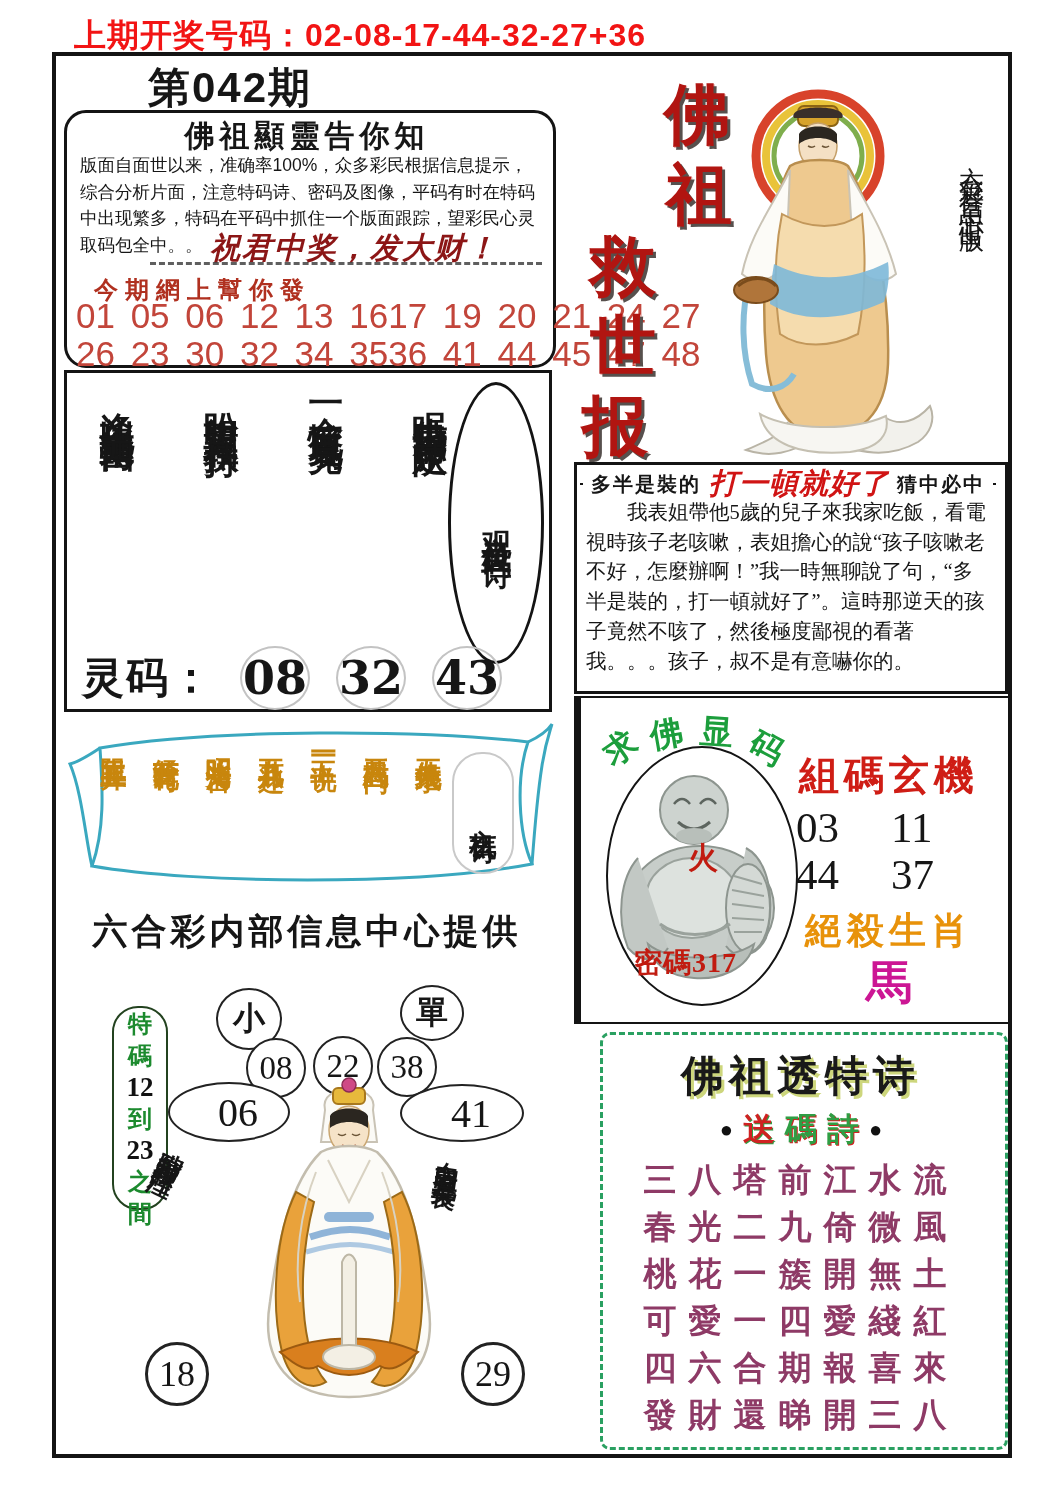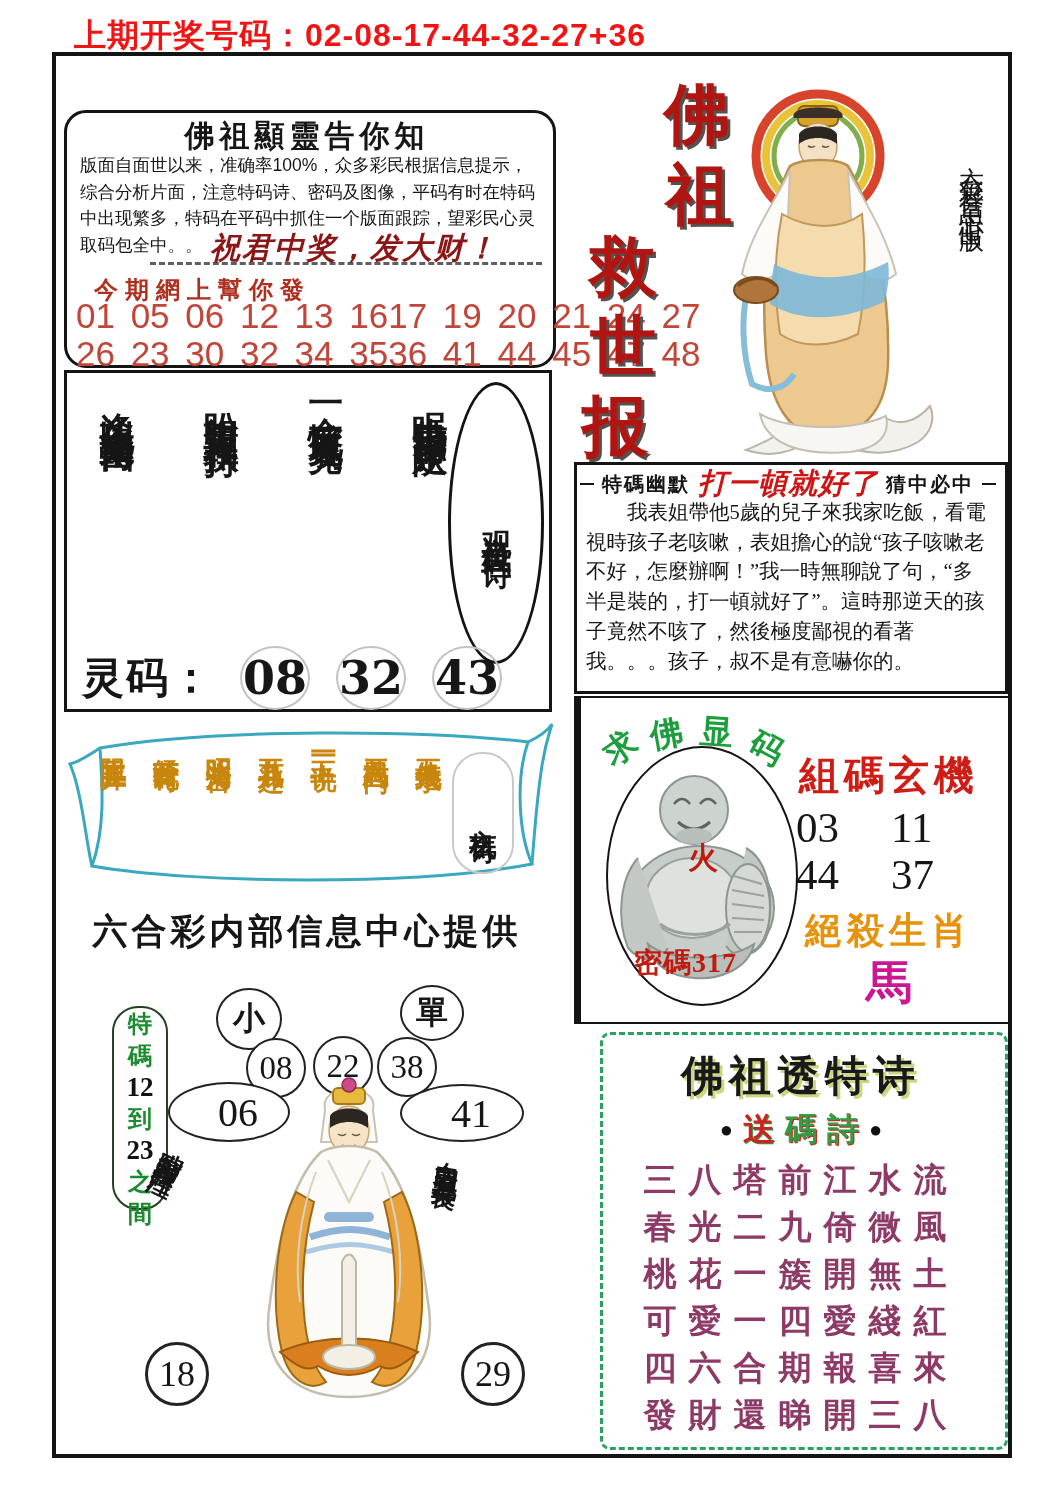--- a/index.html
+++ b/index.html
@@ -114,20 +114,21 @@
 </style>
 </head>
 <body>
 
 <div id="sheet">
 
   <div class="abs prev-draw">上期开奖号码：02-08-17-44-32-27+36</div>
 
   <div class="abs frame"></div>
 
+  <div class="abs issue">第042期</div>
 
   <div class="abs notice-box"></div>
   <div class="abs notice-title">佛祖顯靈告你知</div>
   <div class="abs notice-body">版面自面世以来，准确率100%，众多彩民根据信息提示，综合分析片面，注意特码诗、密码及图像，平码有时在特码中出现繁多，特码在平码中抓住一个版面跟踪，望彩民心灵取码包全中。。</div>
   <div class="abs wish">祝君中奖，发大财！</div>
   <div class="abs smudge"></div>
   <div class="abs slogan">今期網上幫你發</div>
   <div class="abs numrow numrow1">
     <span>01 05 06 12 13 16</span>
     <span>17 19 20 21 24 27</span>
@@ -245,21 +246,21 @@
     <path d="M48,232 C60,222 76,222 86,232" fill="none" stroke="#7a4c1c" stroke-width="3"></path>
     <path d="M130,382 C100,400 80,404 56,396 C80,386 92,380 98,368 M130,382 C170,402 200,404 228,388 C240,380 246,366 240,352 C226,368 210,372 196,364" fill="#f2f1ec" stroke="#b9b4a6" stroke-width="2"></path>
     <path d="M70,360 C100,376 160,378 196,362 C200,380 190,394 160,398 C110,402 76,390 70,360 Z" fill="#f7f6f2" stroke="#c5c0b2" stroke-width="2"></path>
   </svg>
 
   <div class="abs vtext publisher">六合彩券信息中心出版</div>
 
   <div class="abs humor-box"></div>
   <div class="abs humor-head">
     <span class="rule"></span>
-    <span class="humor-label">特碼幽默</span>
+    <span class="humor-label">多半是裝的</span>
     <span class="humor-title">打一頓就好了</span>
     <span class="humor-label">猜中必中</span>
     <span class="rule"></span>
   </div>
   <div class="abs humor-story">我表姐帶他5歲的兒子來我家吃飯，看電視時孩子老咳嗽，表姐擔心的說“孩子咳嗽老不好，怎麼辦啊！”我一時無聊說了句，“多半是裝的，打一頓就好了”。這時那逆天的孩子竟然不咳了，然後極度鄙視的看著我。。。孩子，叔不是有意嚇你的。</div>
 
   <div class="abs zuma-box"></div>
   <span class="abs green-char" style="left:604px;top:726px;transform:rotate(-35deg);">求</span>
   <span class="abs green-char" style="left:650px;top:712px;transform:rotate(-10deg);">佛</span>
   <span class="abs green-char" style="left:700px;top:710px;transform:rotate(4deg);">显</span>

